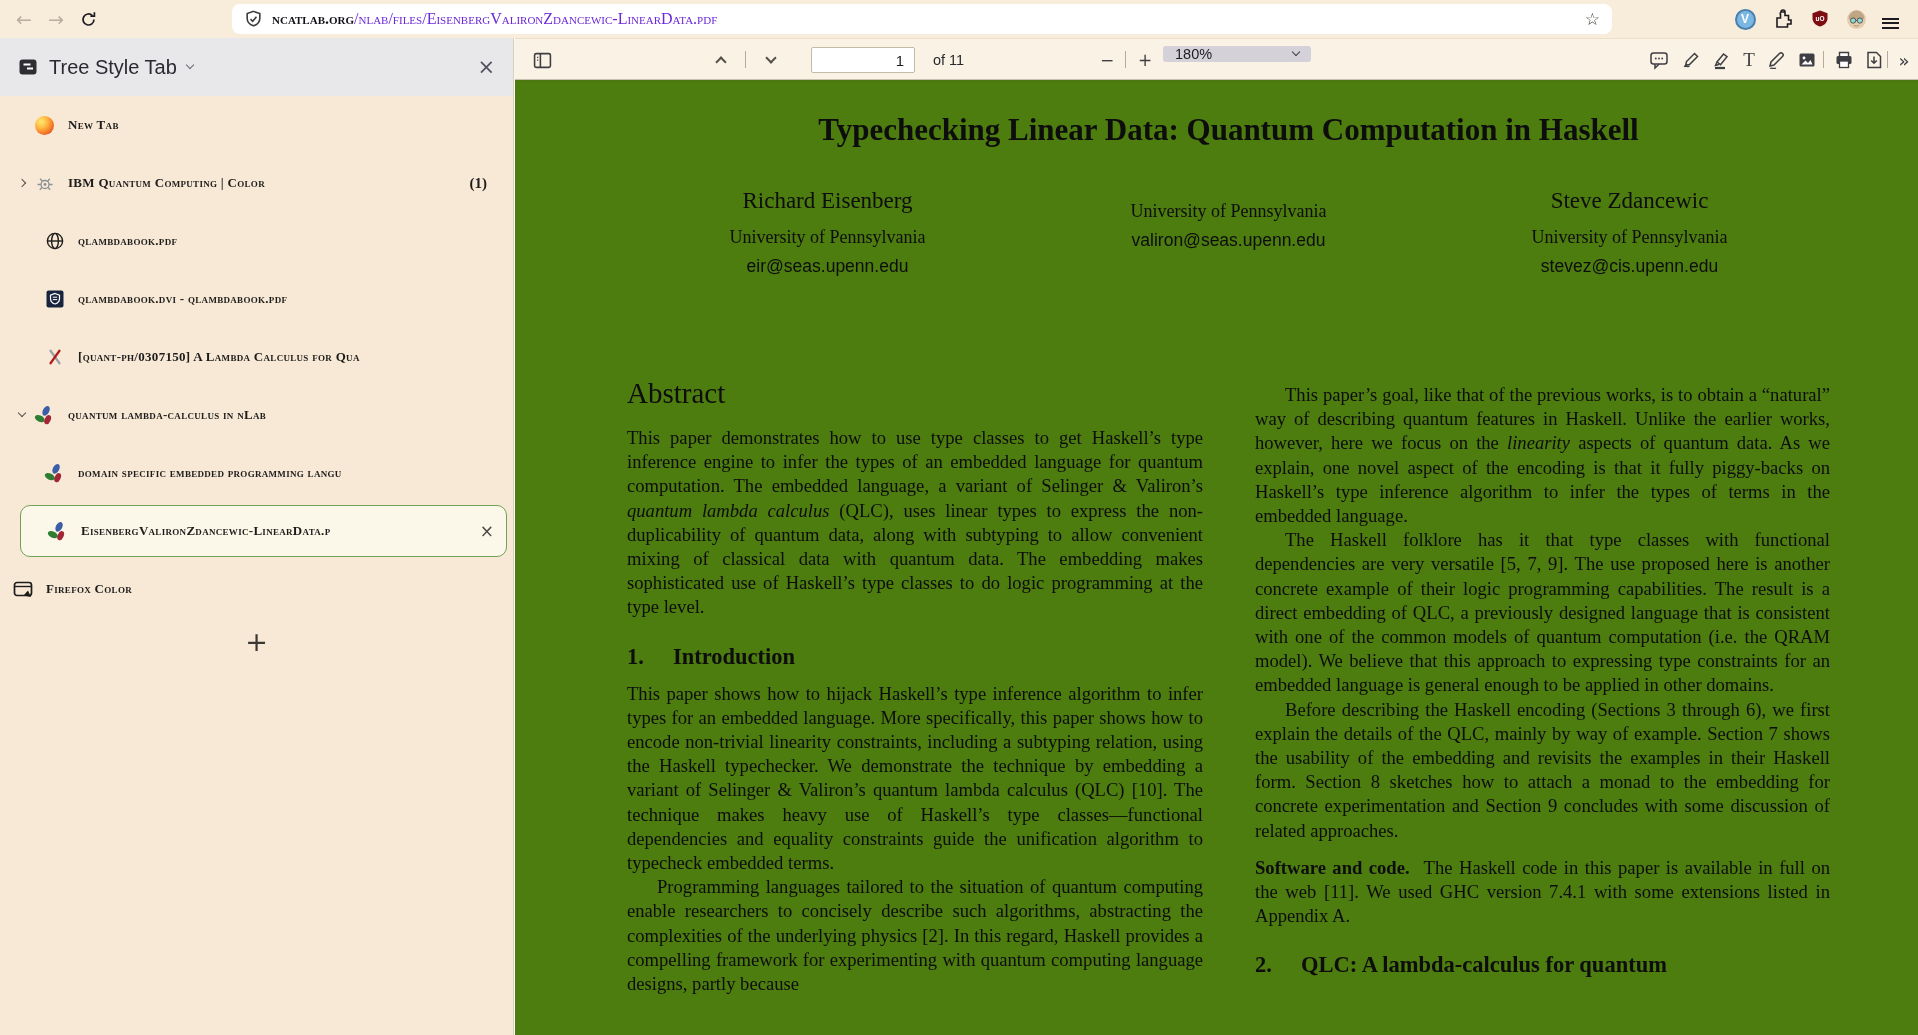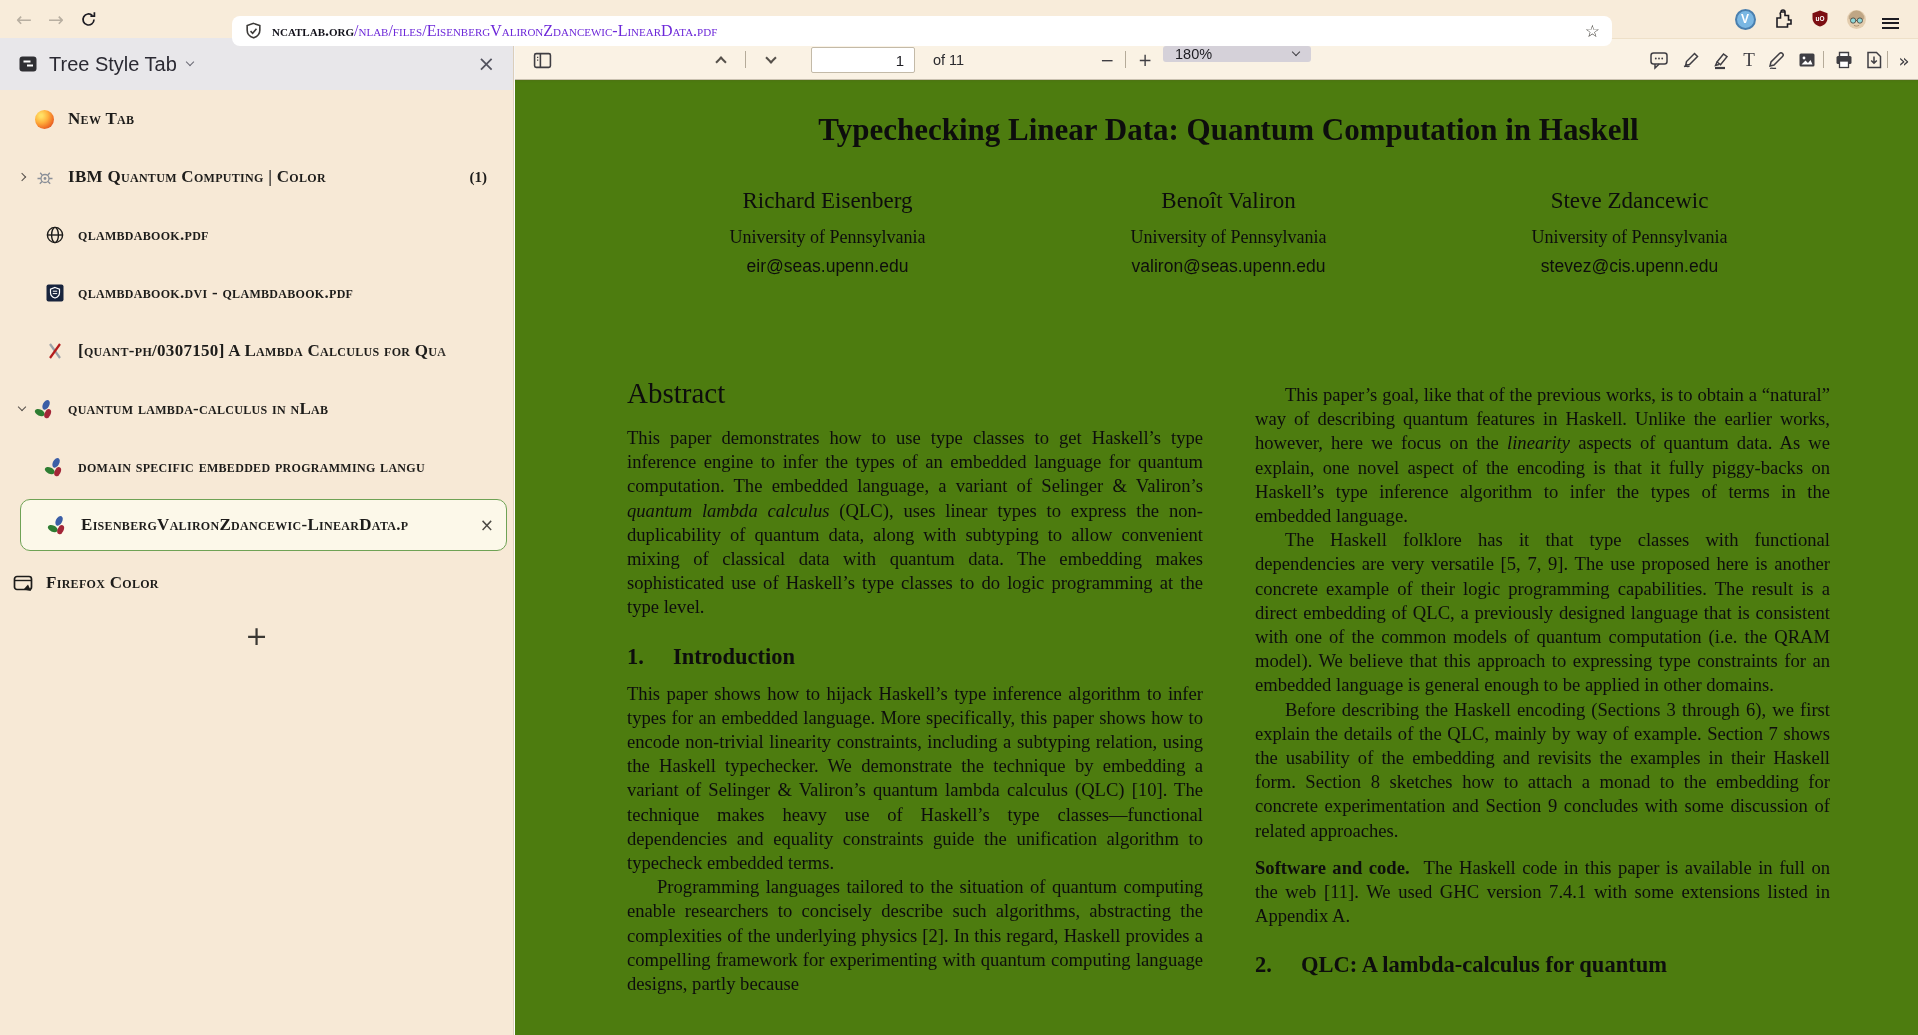--- a/index.html
+++ b/index.html
@@ -6,50 +6,50 @@
   html,body { width:1918px; height:1035px; overflow:hidden; }
   .screen { position:relative; width:1918px; height:1035px; background:#fff;
             font-family:"Liberation Serif", serif; color:#1d1c1a; }
 
   
   .topbar { position:absolute; top:0; left:0; width:1918px; height:38px;
             background:#f8ecda; display:flex; align-items:center; z-index:5; }
   .navbtn { width:32px; height:30px; display:flex; align-items:center; justify-content:center;
             font-size:19px; color:#1c1b22; font-family:"DejaVu Sans",sans-serif; }
   .navbtn.disabled { color:#b8afa1; }
-  .urlbar { position:absolute; left:232px; top:16px; width:1380px; height:30px; background:#ffffff;
+  .urlbar { position:absolute; left:232px; top:4px; width:1380px; height:30px; background:#ffffff;
             border-radius:8px; display:flex; align-items:center; padding:0 12px; }
   .url-domain { font-variant:small-caps; font-weight:700; font-size:16px; color:#12111a; margin-left:9px; }
   .url-path { font-variant:small-caps; font-size:16px; color:#6d28d9; }
   .star { margin-left:auto; font-size:17px; color:#43403a; font-family:"DejaVu Sans",sans-serif; }
   .ext { position:absolute; top:7px; width:24px; height:24px; display:flex; align-items:center; justify-content:center; }
   .vimium-badge { width:21px; height:21px; border-radius:50%; background:#7ab7e3; border:2px solid #4a7fae;
                   color:#fff; font:700 12px "Liberation Sans",sans-serif; display:flex; align-items:center; justify-content:center; }
   .burger span { display:block; width:17px; height:2px; background:#1c1b22; margin:2.6px 0; }
 
   
   .sidebar { position:absolute; top:38px; left:0; width:514px; bottom:0; background:#f7e9d6;
              border-right:1px solid #ddd0bc; }
-  .ts-header { height:52px; background:#e8e7ea; display:flex; align-items:center; padding:16px 18px;
+  .ts-header { height:58px; background:#e8e7ea; display:flex; align-items:center; padding:16px 18px;
                font-family:"Liberation Sans",sans-serif; font-size:20px; color:#2b2a33;text-align:center; }
   .ts-title { margin-left:11px; }
   .ts-close { margin-left:auto; font-size:21px; color:#52525e; font-family:"DejaVu Sans",sans-serif; }
   .chv { display:inline-block; width:8px; height:8px; border-right:2px solid #55504a; border-bottom:2px solid #55504a; }
   .chv.down  { transform:rotate(45deg); margin-top:-4px; }
   .chv.right { transform:rotate(-45deg); }
   .chv.up    { transform:rotate(-135deg); margin-top:4px; }
   .chv.small { width:6px; height:6px; border-width:1.6px; }
   .ts-header .chv { border-color:#6a6a75; margin-left:10px; }
 
   .tab-row { height:58px; display:flex; align-items:center; padding:0 10px; position:relative;
              white-space:nowrap; overflow:hidden; }
   .expander { width:24px; flex:none; display:flex; align-items:center; justify-content:center; }
   .lvl1 { padding-left:44px; }
   .tab-icon { width:21px; height:21px; flex:none; margin-right:13px; display:flex; align-items:center; justify-content:center; }
-  .tab-label { font-variant:small-caps; font-weight:700; font-size:17px; letter-spacing:.3px; color:#1d1c1a; }
+  .tab-label { font-variant:small-caps; font-weight:700; font-size:13px; letter-spacing:.3px; color:#1d1c1a; }
   .tab-count { margin-left:auto; margin-right:16px; font-variant:small-caps; font-weight:700; font-size:15px; color:#1d1c1a; }
   .fade { position:absolute; right:0; top:0; bottom:0; width:80px;
           background:linear-gradient(to right, rgba(247,233,214,0), #f7e9d6); }
   .tab-row.active { height:52px; margin:3px 6px 3px 20px; background:#fcf8e9;
                     border:1.5px solid #6fa255; border-radius:10px; padding:0 12px 0 26px; }
   .tab-row.active .fade { right:34px; width:70px;
           background:linear-gradient(to right, rgba(252,248,233,0), #fcf8e9); }
   .tab-close { margin-left:auto; font-size:17px; color:#4d4a44; z-index:2;
                font-family:"DejaVu Sans",sans-serif; }
   .plus-row { height:46px; display:flex; align-items:center; justify-content:center;
@@ -386,21 +386,20 @@
       <div class="paper">
         <div class="paper-title">Typechecking Linear Data: Quantum Computation in Haskell</div>
 
         <div class="authors">
           <div class="auth">
             <div class="auth-name">Richard Eisenberg</div>
             <div class="auth-affil">University of Pennsylvania</div>
             <div class="auth-email">eir@seas.upenn.edu</div>
           </div>
           <div class="auth">
-            <div class="auth-name">Benoît Valiron</div>
             <div class="auth-affil">University of Pennsylvania</div>
             <div class="auth-email">valiron@seas.upenn.edu</div>
           </div>
           <div class="auth">
             <div class="auth-name">Steve Zdancewic</div>
             <div class="auth-affil">University of Pennsylvania</div>
             <div class="auth-email">stevez@cis.upenn.edu</div>
           </div>
         </div>
 

